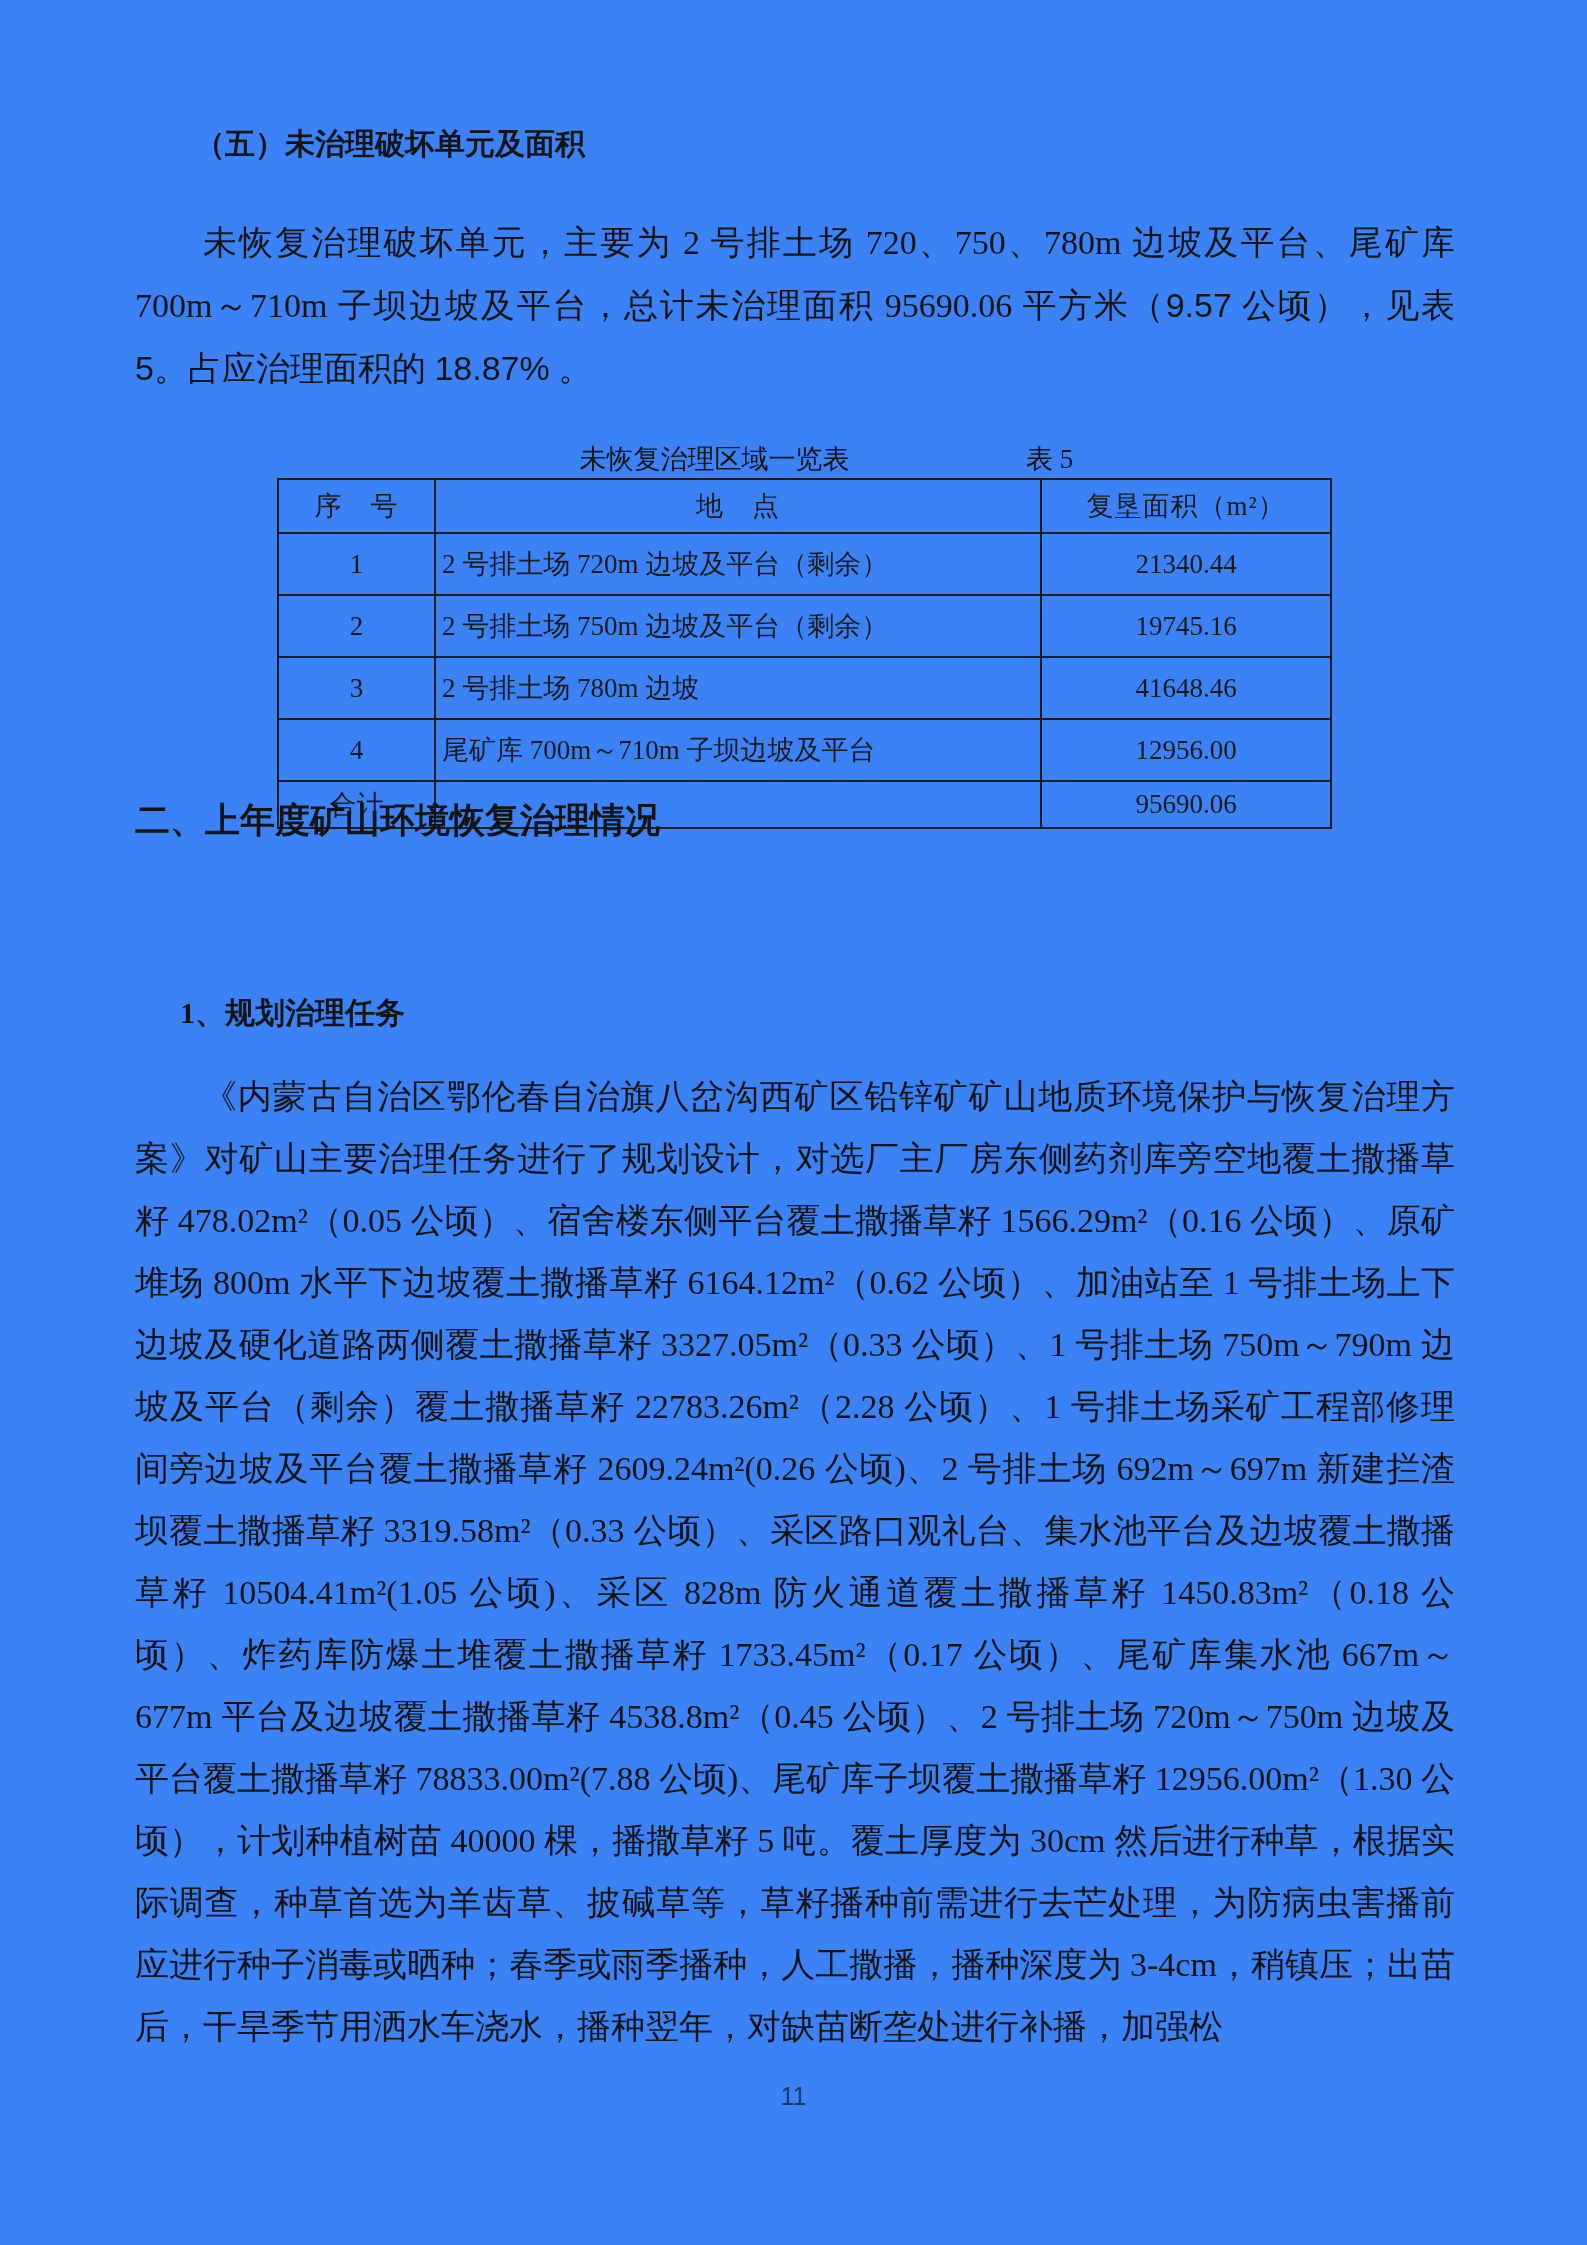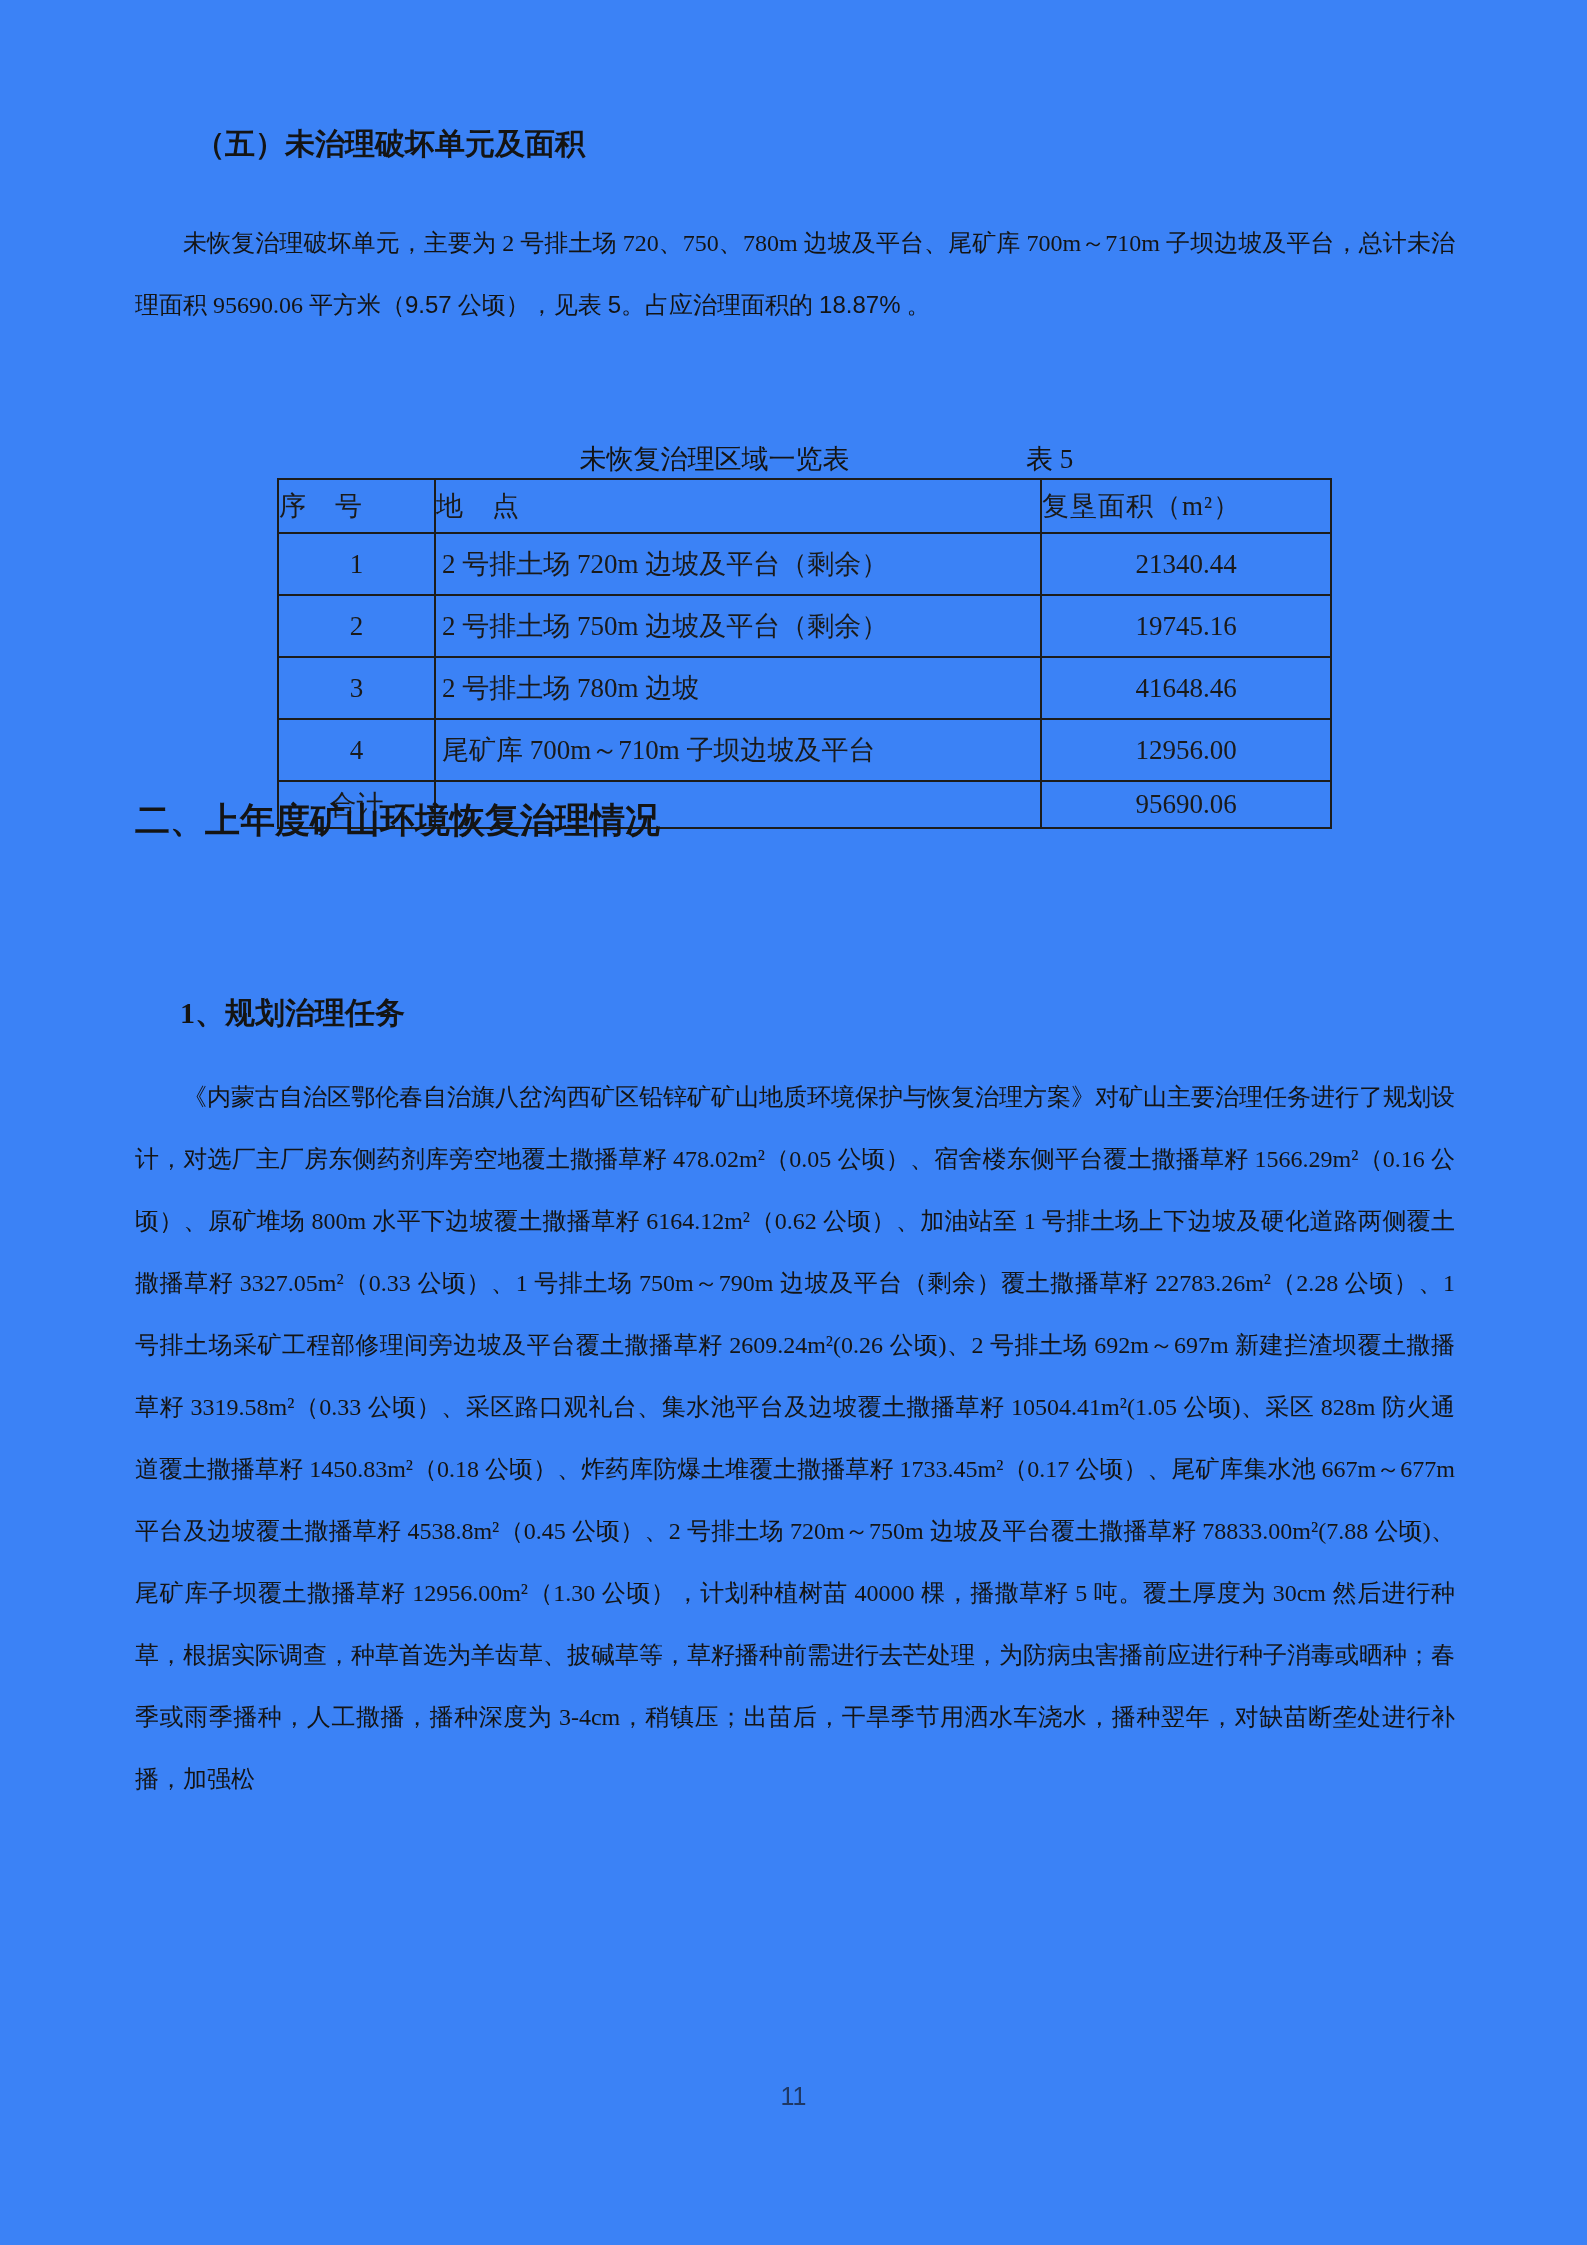--- a/index.html
+++ b/index.html
@@ -32,21 +32,21 @@
   }
   .h-three {
     left: 135px; top: 990px; width: 1320px;
     font-size: 30px; line-height: 46px; font-weight: bold;
     text-indent: 1.5em;
   }
 
   
   .para {
     left: 135px; width: 1320px;
-    font-size: 24px; line-height: 62px;
+    font-size: 34px; line-height: 62px;
     text-align: justify;
     text-indent: 2em;
     word-break: break-word;
   }
   .para-a { top: 212px; }
   .para-b { top: 1066px; }
   .alt-font { font-family: "Liberation Sans", "DejaVu Sans", sans-serif; }
 
   
   .caption {
@@ -75,21 +75,21 @@
   table.data col.c1 { width: 157px; }
   table.data col.c2 { width: 606px; }
   table.data col.c3 { width: 290px; }
   table.data th, table.data td {
     border: 2px solid #1c1c1c;
     font-weight: normal;
     vertical-align: middle;
     overflow: hidden;
     white-space: nowrap;
   }
-  table.data thead th { height: 54px; text-align: left; letter-spacing: 1px; }
+  table.data thead th { height: 54px; text-align: center; letter-spacing: 1px; }
   table.data tbody td { height: 47px; }
   table.data td.c-center { text-align: center; }
   table.data td.c-left { text-align: left; padding: 12px 6px; }
 
   
   .page-num {
     left: 0; top: 2082px; width: 100%;
     text-align: center;
     font-family: "Liberation Sans", "DejaVu Sans", sans-serif;
     font-size: 25px;

